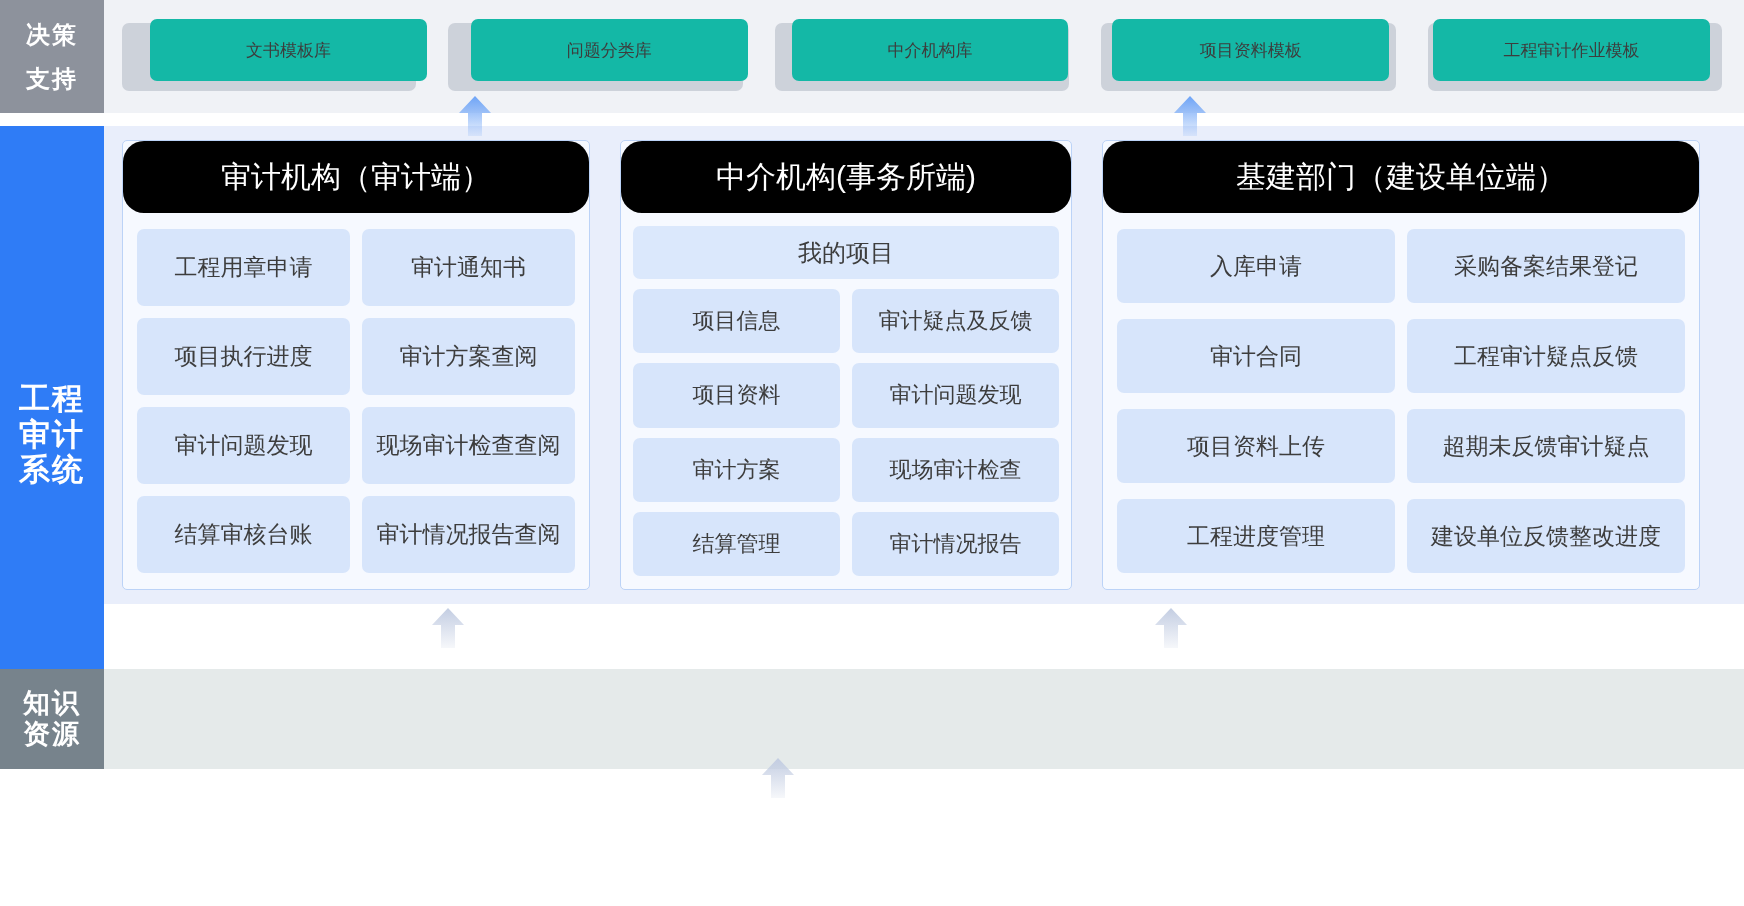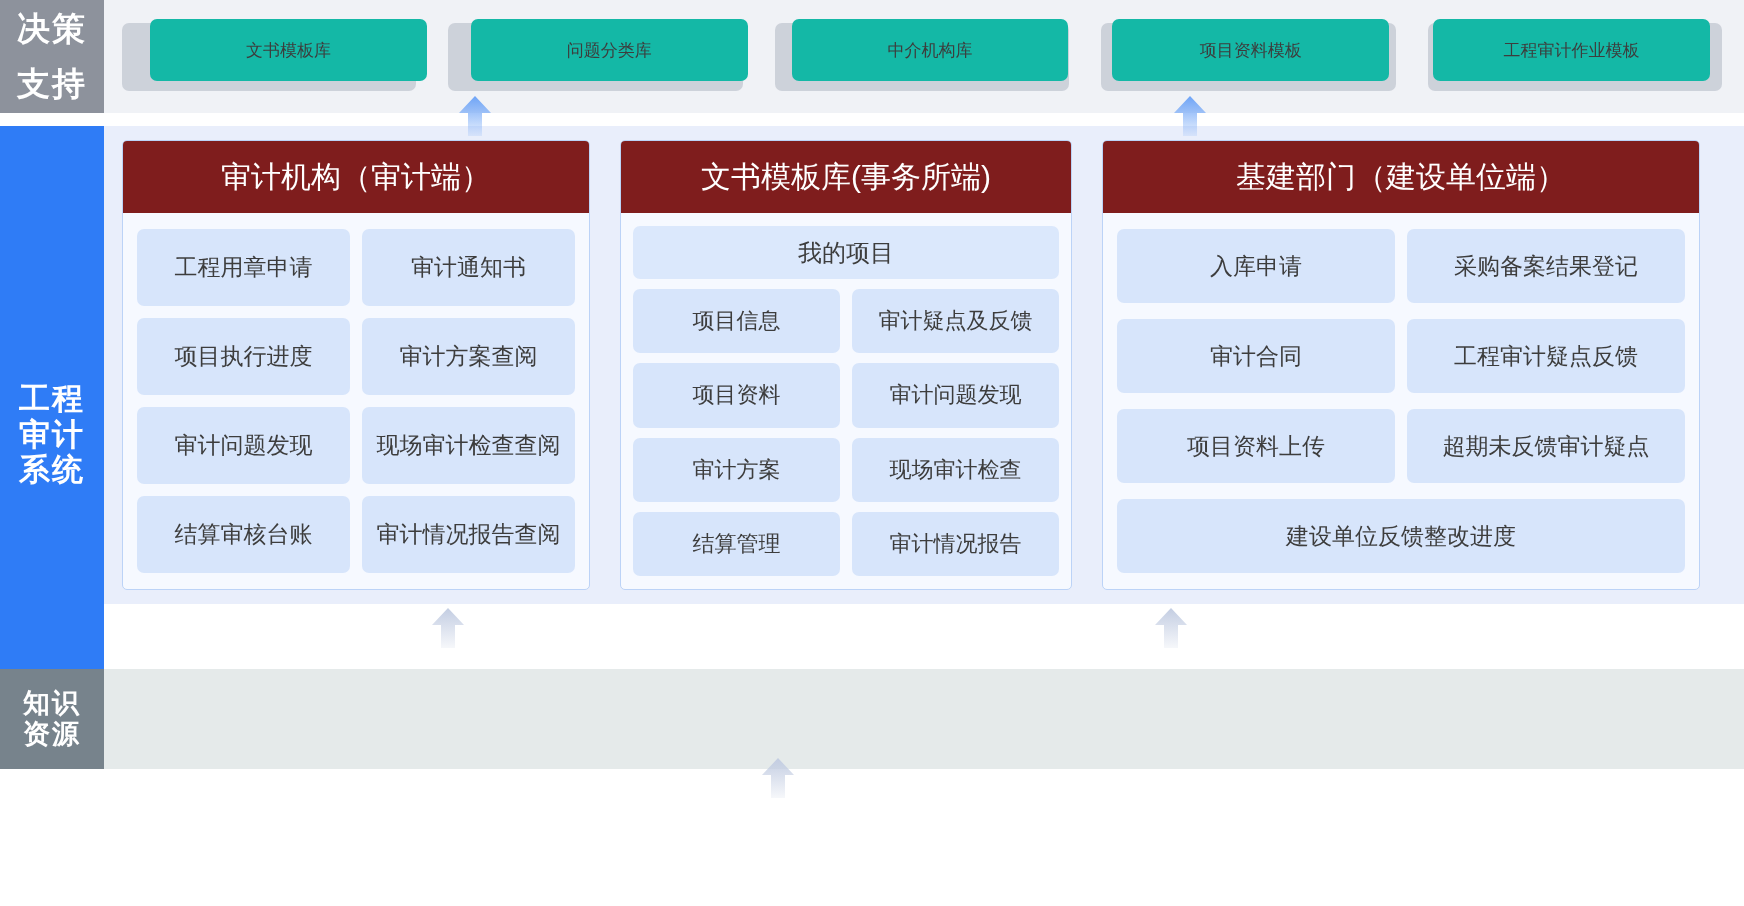--- a/index.html
+++ b/index.html
@@ -24,21 +24,21 @@
   .rail span { display: block; white-space: nowrap; }
 
   
   #band-decision {
     position: absolute; left: 0; top: 0;
     width: 1744px; height: 113px;
     background: #f0f2f6;
   }
   #rail-decision {
     top: 0; width: 104px; height: 113px;
-    background: #8d929c; font-size: 33px; gap: 16px;
+    background: #8d929c; font-size: 24px; gap: 16px;
   }
   #decision-items {
     position: absolute; left: 122px; top: 23px;
     width: 1600px; height: 68px;
     display: flex; gap: 32px;
   }
   .chip-gray {
     flex: 1 1 0;
     background: #cdd2da;
     border-radius: 7px;
@@ -69,26 +69,27 @@
     display: flex; gap: 30px;
   }
   .col {
     background: #f6f9ff;
     border: 1px solid #bcd3f7;
     border-radius: 5px;
     display: flex; flex-direction: column;
     overflow: hidden;
   }
   .col-head {
-    background: #7f1d1d;
+    background: #000000;
     color: #ffffff;
     font-size: 30px;
     height: 72px;
     display: flex; align-items: center; justify-content: center;
     white-space: nowrap;
+    border-radius: 21px;
   }
   .col-body {
     flex: 1;
     padding: 14px 14px 16px 14px;
     display: flex; flex-direction: column; gap: 11px;
   }
   .row2 { display: flex; gap: 12px; flex: 1; }
   .tile {
     background: #d7e5fb;
     border-radius: 7px;
@@ -206,21 +207,21 @@
             <div class="tile">现场审计检查查阅</div>
           </div>
           <div class="row2">
             <div class="tile">结算审核台账</div>
             <div class="tile">审计情况报告查阅</div>
           </div>
         </div>
       </div>
 
       <div class="col" id="col-agency">
-        <div class="col-head">文书模板库(事务所端)</div>
+        <div class="col-head">中介机构(事务所端)</div>
         <div class="col-body">
           <div class="tile tile-wide">我的项目</div>
           <div class="row2">
             <div class="tile">项目信息</div>
             <div class="tile">审计疑点及反馈</div>
           </div>
           <div class="row2">
             <div class="tile">项目资料</div>
             <div class="tile">审计问题发现</div>
           </div>
@@ -244,20 +245,21 @@
           </div>
           <div class="row2">
             <div class="tile">审计合同</div>
             <div class="tile">工程审计疑点反馈</div>
           </div>
           <div class="row2">
             <div class="tile">项目资料上传</div>
             <div class="tile">超期未反馈审计疑点</div>
           </div>
           <div class="row2">
+            <div class="tile">工程进度管理</div>
             <div class="tile">建设单位反馈整改进度</div>
           </div>
         </div>
       </div>
 
     </div>
   </div>
   <div class="rail" id="rail-system">
     <span>工程</span>
     <span>审计</span>

